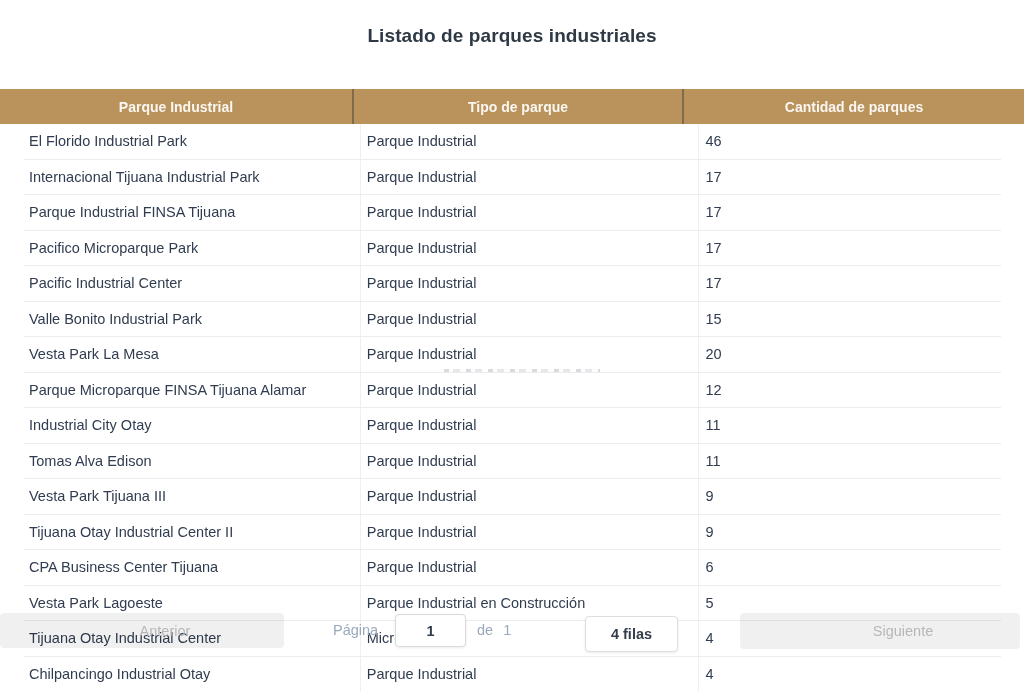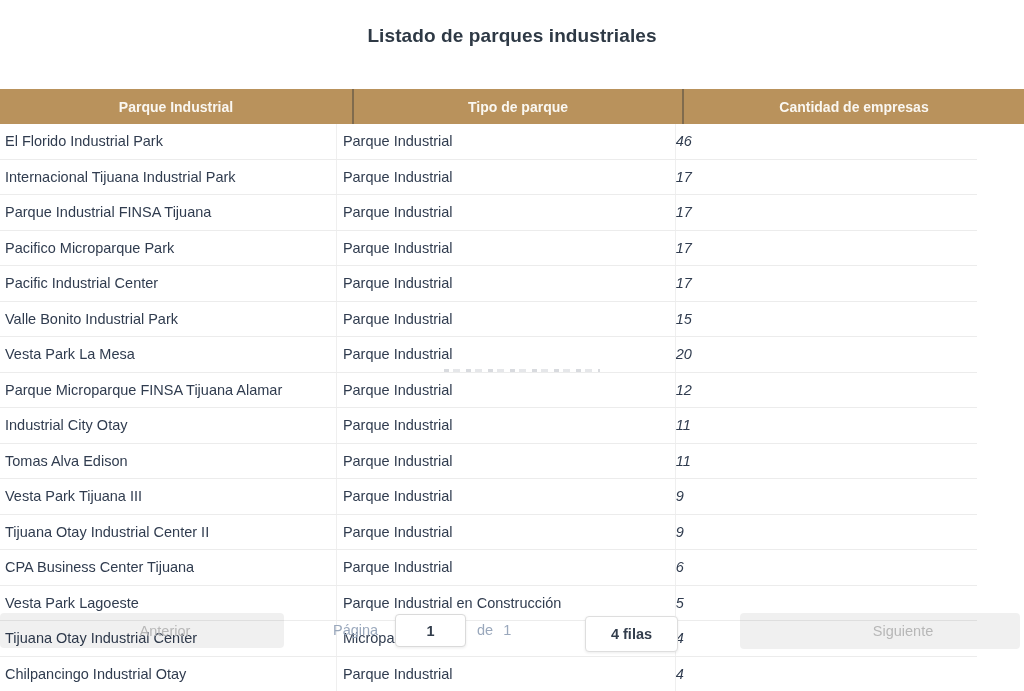--- a/index.html
+++ b/index.html
@@ -33,33 +33,33 @@
     font-weight: 700;
   }
   .th {
     display: flex; align-items: center; justify-content: center;
     height: 35px;
   }
   .th1 { width: 352px; }
   .th2 { width: 330px; border-left: 2px solid rgba(60,60,60,0.45); }
   .th3 { width: 342px; border-left: 2px solid rgba(60,60,60,0.45); }
 
-  .tbody { width: 977px; }
+  .tbody { width: 977px; margin-left: 24px; }
   .trow {
     display: flex;
     height: 35.5px;
     border-bottom: 1px solid #ececec;
     font-size: 14.5px;
     color: #303c4f;
     background: #ffffff;
   }
   .td { display: flex; align-items: center; height: 100%; white-space: nowrap; overflow: hidden; }
   .td1 { width: 352px; padding-left: 5px; }
   .td2 { width: 355px; padding-left: 6px; border-left: 1px solid #efefef; }
-  .td3 { width: 317px; padding-left: 0; border-left: 1px solid #efefef; font-style: italic; }
+  .td3 { width: 317px; padding-left: 6px; border-left: 1px solid #efefef; }
 
   
   .artifact {
     position: absolute;
     left: 444px; top: 369px;
     width: 156px; height: 3px;
     background: repeating-linear-gradient(90deg,
       rgba(70,80,100,0.38) 0 5px, transparent 5px 9px,
       rgba(70,80,100,0.25) 9px 16px, transparent 16px 22px);
     opacity: 0.55;
@@ -125,21 +125,21 @@
 </style>
 </head>
 <body>
 
 <div class="title">Listado de parques industriales</div>
 
 <div class="table">
   <div class="thead">
     <div class="th th1">Parque Industrial</div>
     <div class="th th2">Tipo de parque</div>
-    <div class="th th3">Cantidad de empresas</div>
+    <div class="th th3">Cantidad de parques</div>
   </div>
   <div class="tbody">
   <div class="trow">
     <div class="td td1">El Florido Industrial Park</div>
     <div class="td td2">Parque Industrial</div>
     <div class="td td3">46</div>
   </div>
 
   <div class="trow">
     <div class="td td1">Internacional Tijuana Industrial Park</div>

